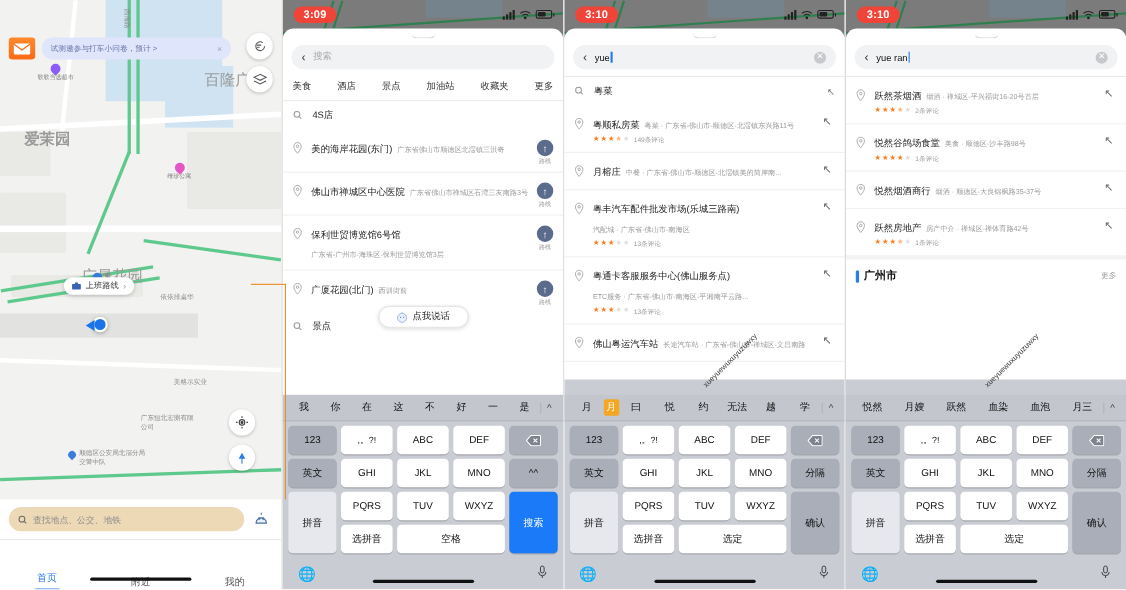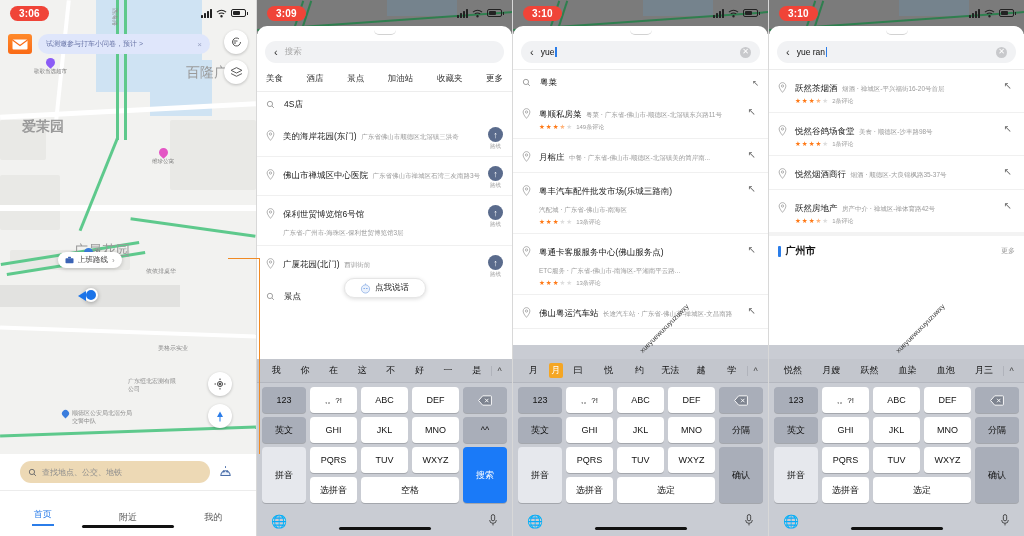--- a/index.html
+++ b/index.html
@@ -55,26 +55,26 @@
   .mydot { position:absolute; width:14px; height:14px; background:#1a73e8; border-radius:50%;
            border:2px solid #fff; box-shadow:0 1px 4px rgba(0,0,0,.3); }
   .mydot::before { content:''; position:absolute; left:-8px; top:1px; border-top:5px solid transparent;
            border-bottom:5px solid transparent; border-right:8px solid #1a73e8; }
   .weather { position:absolute; left:5px; bottom:62px; display:flex; align-items:center;
              gap:3px; font-size:6.5px; color:#666; }
   .cloud { width:10px; height:6px; background:#5b9bd5; border-radius:4px; position:relative; }
   .cloud::before{content:'';position:absolute;left:2px;top:-2px;width:5px;height:5px;background:#5b9bd5;border-radius:50%;}
 
   .searchbar-wrap { position:absolute; left:0; right:0; bottom:46px; height:36px;
-                    background:#fff; display:flex; align-items:center; padding:0 20px; gap:4px; }
+                    background:#fff; display:flex; align-items:center; padding:0 8px; gap:4px; }
   .searchbar { flex:1; height:22px; background:#edd9b5; border-radius:11px; display:flex;
                align-items:center; gap:5px; padding:0 8px; font-size:8px; color:#8d8d8d; }
   .voicebtn { width:22px; height:20px; display:flex; align-items:center; justify-content:center; }
   .tabbar { position:absolute; left:0; right:0; bottom:0; height:46px; background:#fff;
-            display:flex; align-items:center; padding-top:7px; border-top:1px solid #ececec; }
+            display:flex; align-items:flex-end; padding-top:7px; border-top:1px solid #ececec; }
   .tabbar .tab { flex:1; text-align:center; font-size:9px; color:#555; }
   .tabbar .tab.active { color:#2b7de9; }
   .tabbar .tab.active .u { width:22px; height:1.5px; background:#2b7de9; margin:3px auto 0; }
   .homebar { position:absolute; left:50%; transform:translateX(-50%); bottom:8px;
              width:92px; height:3px; background:#111; border-radius:2px; }
 
   .callout { position:absolute; z-index:30; border:1.4px solid #f08a24; border-left:none;
              border-bottom:none; }
 
   
@@ -284,39 +284,20 @@
       </div>
       <div class="tab">
         <div>附近</div>
       </div>
       <div class="tab">
         <div>我的</div>
       </div>
     </div>
     <div class="homebar"></div>
 
-    <div class="statusbar">
-      <span class="time-pill">3:06</span>
-      <span class="sbicons">
-        <span class="sig">
-            <i></i>
-            <i></i>
-            <i></i>
-            <i></i>
-          </span>
-        <svg width="11" height="9" viewBox="0 0 24 18" fill="none" stroke="#222" stroke-width="2.2">
-          <path d="M2 6a16 16 0 0 1 20 0"></path>
-            <path d="M6 10a10 10 0 0 1 12 0"></path>
-            <circle cx="12" cy="15" r="1.5" fill="#222"></circle>
-        </svg>
-        <span class="batt">
-            <span></span>
-          </span>
-      </span>
-    </div>
   </div>
 
   <div class="panel">
     <div class="mapstrip">
       <div class="mw" style="left:130px;top:0;width:70px;height:16px;opacity:.5;"></div>
       <div class="mline" style="left:40px;top:0;width:2px;height:34px;transform:rotate(18deg);"></div>
       <div class="mline" style="left:48px;top:0;width:2px;height:34px;transform:rotate(18deg);"></div>
       <div class="mline" style="left:0;top:20px;width:256px;height:2px;transform:rotate(-4deg);"></div>
     </div>
     <div class="sheet">

